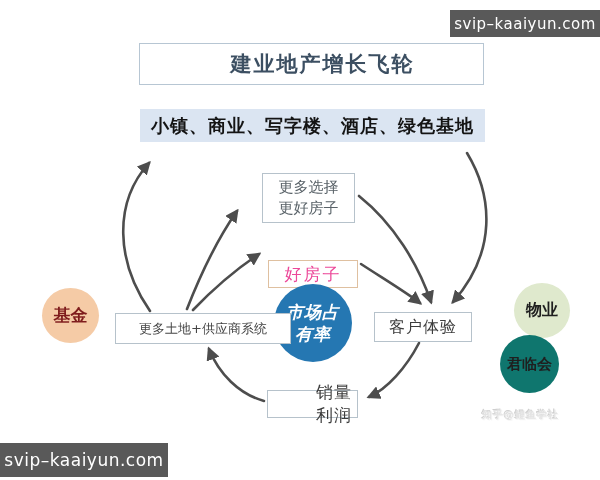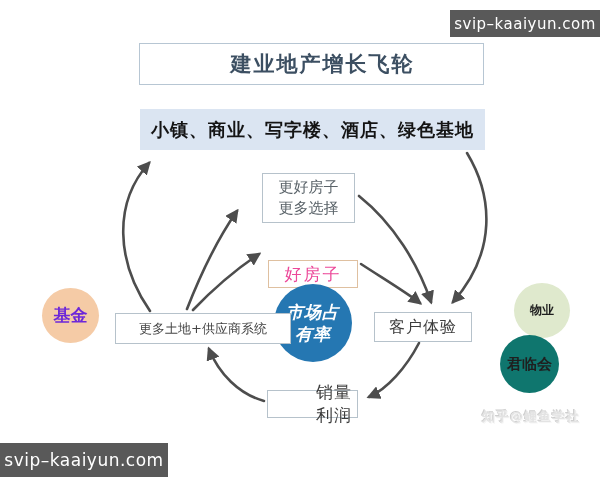--- a/index.html
+++ b/index.html
@@ -25,21 +25,21 @@
   
   .title-box {
     left: 139px; top: 43px; width: 345px; height: 42px;
     border: 1px solid #b7c6d3; background: #ffffff;
     display: flex; align-items: center; justify-content: center;
     font-size: 21px; font-weight: bold; color: #3c4f62;
     letter-spacing: 2px;
     padding-left: 22px;
   }
   .banner {
-    left: 140px; top: 109px; width: 345px; height: 41px;
+    left: 140px; top: 109px; width: 345px; height: 33px;
     background: #dbe5f2;
     display: flex; align-items: center; justify-content: center;
     font-size: 18px; font-weight: bold; color: #141414;
     letter-spacing: 1px;
   }
 
   
   .node-box {
     background: #ffffff;
     border: 1px solid #b6c2cb;
@@ -58,28 +58,28 @@
     border-radius: 50%;
     display: flex; flex-direction: column;
     align-items: center; justify-content: center;
     font-weight: bold;
   }
   .market-circle {
     left: 274px; top: 284px; width: 78px; height: 78px;
     background: #2577b2; color: #ffffff;
     font-size: 17px; line-height: 22px; letter-spacing: 1px; font-style: italic;
   }
-  .fund-circle     { left: 42px;  top: 288px; width: 57px; height: 55px; background: #f5cba6; color: #6d28d9; font-size: 17px; }
-  .property-circle { left: 514px; top: 283px; width: 56px; height: 55px; background: #dfe9cd; color: #1f1f1f; font-size: 12px; }
+  .fund-circle     { left: 42px;  top: 288px; width: 57px; height: 55px; background: #f5cba6; color: #7f1d1d; font-size: 17px; }
+  .property-circle { left: 514px; top: 283px; width: 56px; height: 55px; background: #dfe9cd; color: #1f1f1f; font-size: 16px; }
   .club-circle     { left: 500px; top: 335px; width: 59px; height: 58px; background: #0f766e; color: #1f1f1f; font-size: 15px; }
 
   
   .watermark {
     left: 482px; top: 408px;
-    font-size: 13px; font-weight: bold;
+    font-size: 10px; font-weight: bold;
     color: #e3e3e3;
     text-shadow: 1px 1px 0 #f7f7f7, -1px -1px 0 #cfcfcf;
     letter-spacing: 1px;
   }
 
   
   svg.arrows { position: absolute; left: 0; top: 0; pointer-events: none; }
   .arrow { fill: none; stroke: #4d4d4d; stroke-width: 2.6; stroke-linecap: round; }
 </style>
 </head>
@@ -98,22 +98,22 @@
   <path class="arrow" d="M 361,264 C 384,279 407,293 420,303" marker-end="url(#ah)"></path>
   <path class="arrow" d="M 467,153 C 493,196 497,252 453,302" marker-end="url(#ah)"></path>
   <path class="arrow" d="M 419,343 C 406,368 387,389 369,397" marker-end="url(#ah)"></path>
   <path class="arrow" d="M 264,401 C 239,394 219,374 209,349" marker-end="url(#ah)"></path>
 </svg>
 
 <div class="abs title-box">建业地产增长飞轮</div>
 <div class="abs banner">小镇、商业、写字楼、酒店、绿色基地</div>
 
 <div class="abs node-box better-houses">
+  <span>更多选择</span>
   <span>更好房子</span>
-  <span>更多选择</span>
 </div>
 
 <div class="abs node-box good-house">好房子</div>
 
 <div class="abs circle market-circle">
   <span>市场占</span>
   <span>有率</span>
 </div>
 
 <div class="abs circle fund-circle">基金</div>

